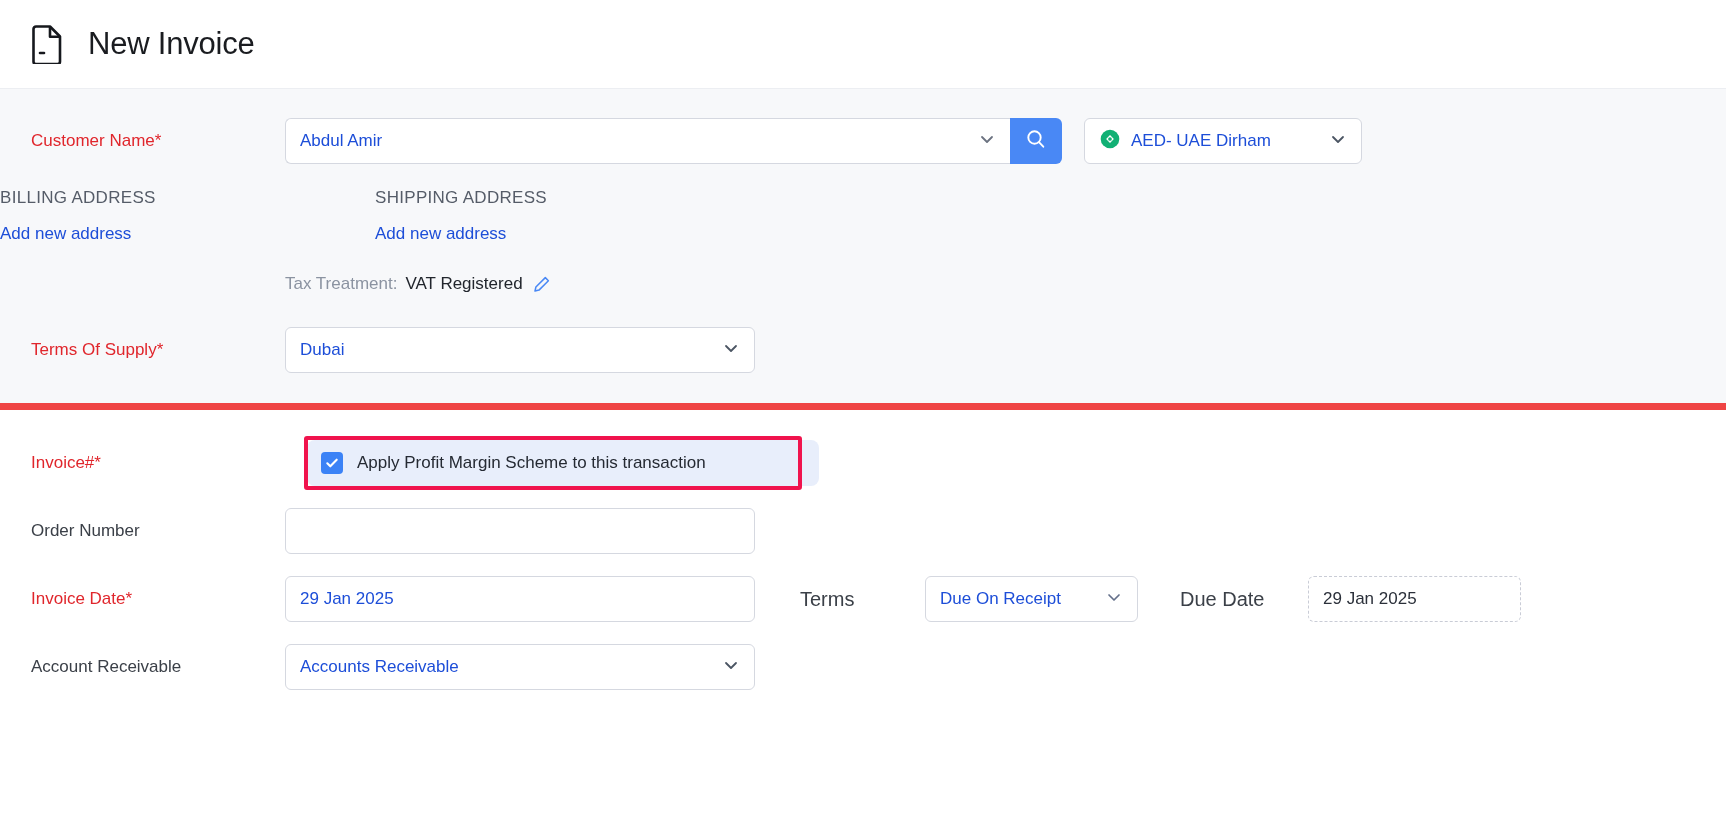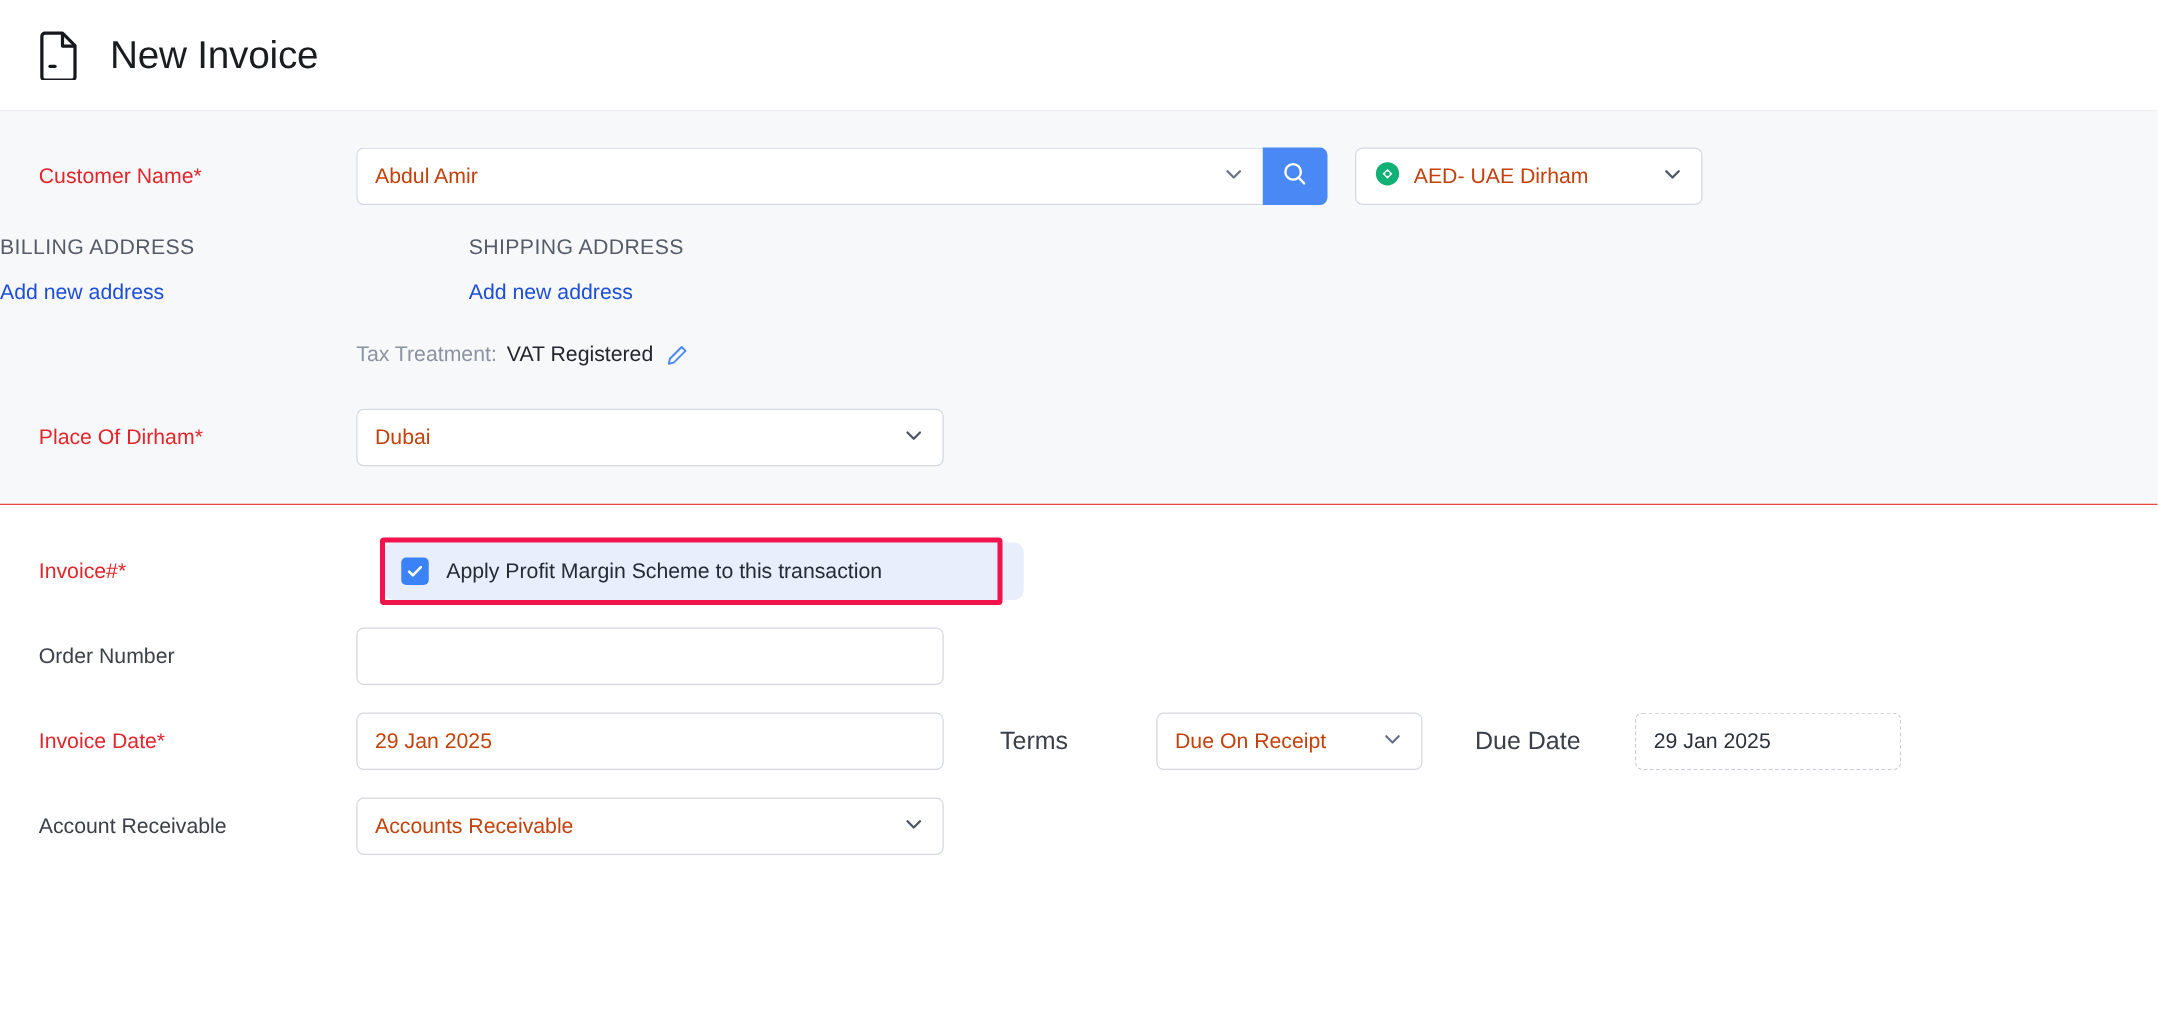--- a/index.html
+++ b/index.html
@@ -26,21 +26,21 @@
   .page-title {
     font-size: 31px;
     color: #1a1c20;
     letter-spacing: -0.2px;
     font-weight: 400;
   }
 
   
   .section-gray {
     background: #f7f8fa;
-    border-bottom: 1px solid #ef4444;
+    border-bottom: 7px solid #ef4444;
     padding: 29px 0 30px 0;
     position: relative;
   }
   .section-white {
     background: #ffffff;
     padding: 30px 0 0 0;
   }
 
   .row { display: flex; align-items: center; }
   .label-col {
@@ -56,21 +56,21 @@
   
   .field {
     height: 46px;
     background: #ffffff;
     border: 1px solid #d5d8e0;
     border-radius: 6px;
     display: flex;
     align-items: center;
     padding: 0 14px;
     font-size: 17px;
-    color: #c2410c;
+    color: #1d4ed8;
     position: relative;
   }
   .field .value { flex: 1; white-space: nowrap; overflow: hidden; }
   .field-empty { }
 
   .customer-input {
     width: 725px;
     border-top-right-radius: 0;
     border-bottom-right-radius: 0;
     border-right: none;
@@ -257,21 +257,21 @@
       <span class="tax-label">Tax Treatment:</span>
       <span class="tax-value">VAT Registered</span>
       <span class="pencil">
         <svg width="19" height="19" viewBox="0 0 19 19" fill="none">
           <path d="M13.3 2.6l3.1 3.1-9.4 9.4-4 .9.9-4z" stroke="#4988f5" stroke-width="1.5" stroke-linejoin="round"></path>
         </svg>
       </span>
     </div>
 
     <div class="row pos-row">
-      <div class="label-col label-req">Place Of Dirham*</div>
+      <div class="label-col label-req">Terms Of Supply*</div>
       <div class="field field-std pos-field">
         <span class="value">Dubai</span>
         <span class="chev">
           <svg width="18" height="18" viewBox="0 0 18 18" fill="none">
               <path d="M4 7l5 5 5-5" stroke="#4b5563" stroke-width="1.8" stroke-linecap="round" stroke-linejoin="round"></path>
             </svg>
         </span>
       </div>
     </div>
   </div>

